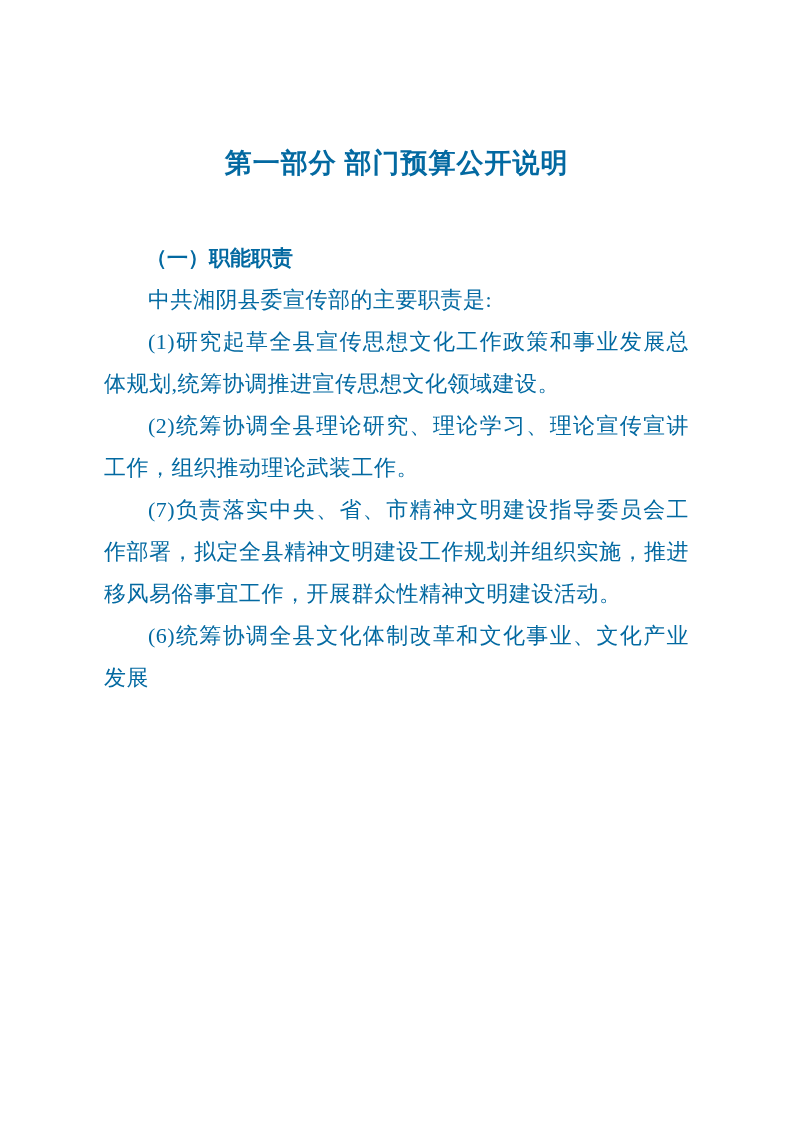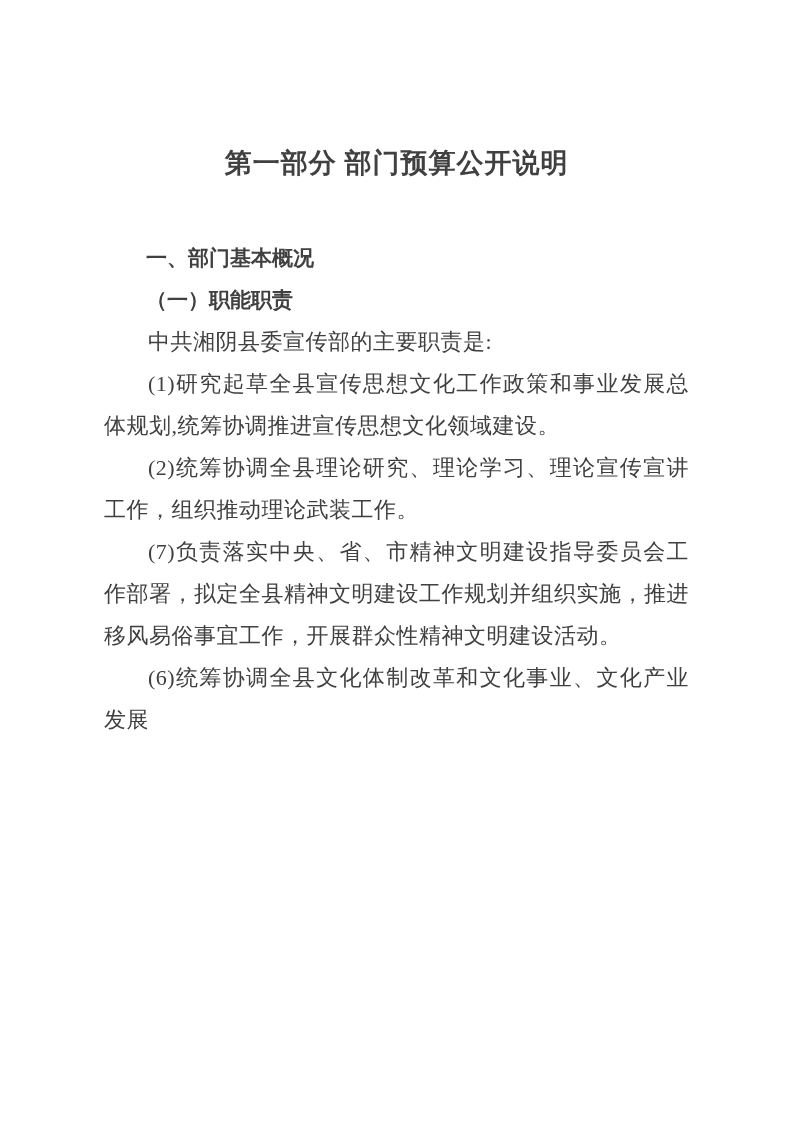--- a/index.html
+++ b/index.html
@@ -8,21 +8,21 @@
     background: #ffffff;
   }
   .page {
     position: relative;
     width: 793px;
     height: 1122px;
     margin: 0 auto;
     background: #ffffff;
     box-sizing: border-box;
     padding: 146px 104px 40px 104px;
-    color: #404040;
+    color: #0369a1;
     font-family: "Liberation Serif", "DejaVu Serif", serif;
     overflow: hidden;
   }
   .doc-title {
     margin: 0 0 56px 0;
     text-align: center;
     font-size: 27px;
     font-weight: bold;
     letter-spacing: 1px;
     font-family: "Liberation Serif", "DejaVu Serif", serif;
@@ -48,21 +48,20 @@
     font-family: "Liberation Serif", "DejaVu Serif", serif;
   }
 </style>
 </head>
 <body>
 
 <div class="page">
 
   <h1 class="doc-title">第一部分 部门预算公开说明</h1>
 
-  <h2 class="heading-1">一、部门基本概况</h2>
 
   <h3 class="heading-2">（一）职能职责</h3>
 
   <p class="para">中共湘阴县委宣传部的主要职责是:</p>
 
   <p class="para">(1)研究起草全县宣传思想文化工作政策和事业发展总体规划,统筹协调推进宣传思想文化领域建设。</p>
 
 
   <p class="para">(2)统筹协调全县理论研究、理论学习、理论宣传宣讲工作，组织推动理论武装工作。</p>
 

